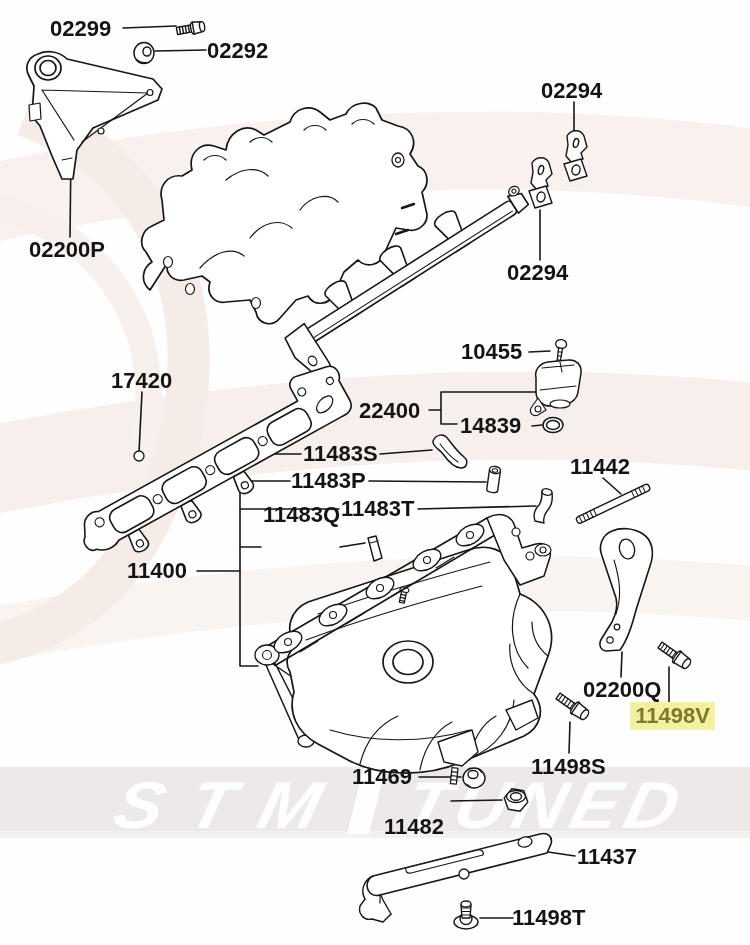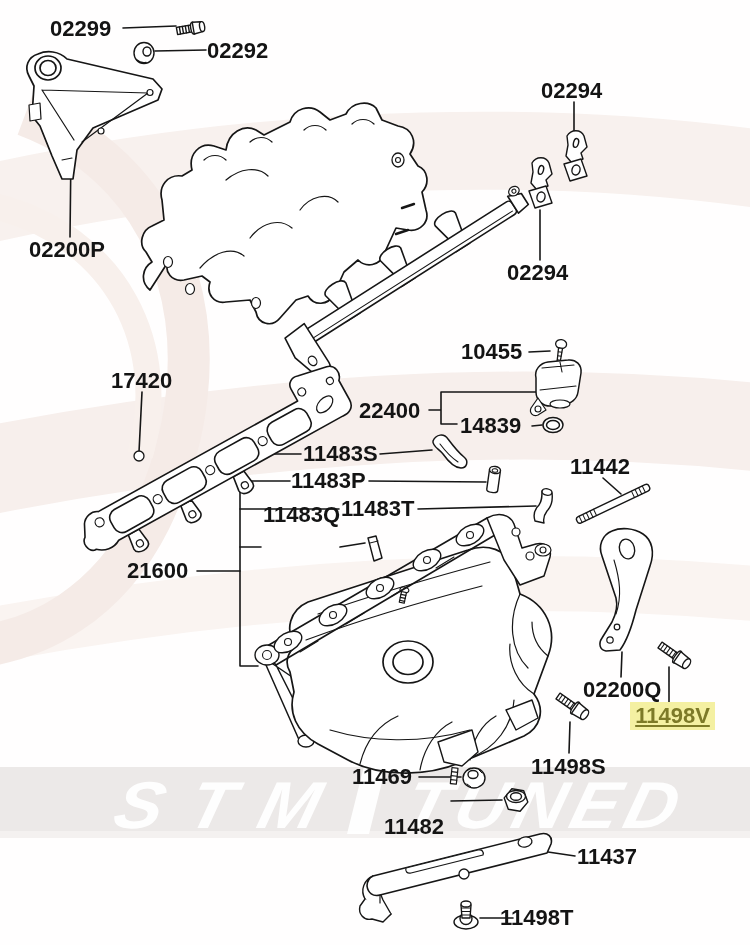--- a/index.html
+++ b/index.html
@@ -23,21 +23,21 @@
     background:rgba(255,255,255,0.95);transform:skewX(-14deg);z-index:1;}
   .part-label{
     position:absolute;z-index:3;white-space:nowrap;
     font-weight:700;font-size:22px;color:#141414;line-height:1;
   }
   .hl-box{
     position:absolute;left:630px;top:702px;width:85px;height:28px;z-index:3;
     background:var(--hl-bg,#f4f0a2);
     display:flex;align-items:center;justify-content:center;
   }
-  .hl-box .part-label{position:static;color:var(--hl-text,#7d7a28);text-decoration:underline;}
+  .hl-box .part-label{position:static;color:var(--hl-text,#7d7a28);}
 </style>
 </head>
 <body>
 
 <div id="stage">
 
   <svg id="bg-svg" viewBox="0 0 750 945" aria-hidden="true">
     <path d="M-60,215 C200,150 520,130 800,175" stroke="#f8f1ee" stroke-width="78" fill="none"></path>
     <path d="M-60,480 C240,418 520,398 800,432" stroke="#f7efec" stroke-width="88" fill="none"></path>
     <path d="M-60,645 C240,585 520,568 800,598" stroke="#faf4f1" stroke-width="55" fill="none"></path>
@@ -342,25 +342,25 @@
   <div class="part-label" style="left:541px;top:80px">02294</div>
   <div class="part-label" style="left:507px;top:262px">02294</div>
   <div class="part-label" style="left:111px;top:370px">17420</div>
   <div class="part-label" style="left:461px;top:341px">10455</div>
   <div class="part-label" style="left:359px;top:400px">22400</div>
   <div class="part-label" style="left:460px;top:415px">14839</div>
   <div class="part-label" style="left:303px;top:443px">11483S</div>
   <div class="part-label" style="left:291px;top:470px">11483P</div>
   <div class="part-label" style="left:341px;top:498px">11483T</div>
   <div class="part-label" style="left:263px;top:504px">11483Q</div>
-  <div class="part-label" style="left:127px;top:560px">21600</div>
+  <div class="part-label" style="left:127px;top:560px">11400</div>
   <div class="part-label" style="left:570px;top:456px">11442</div>
   <div class="part-label" style="left:583px;top:679px">02200Q</div>
   <div class="hl-box">
     <div class="part-label">11498V</div>
   </div>
   <div class="part-label" style="left:531px;top:756px">11498S</div>
   <div class="part-label" style="left:352px;top:766px">11469</div>
   <div class="part-label" style="left:384px;top:816px">11482</div>
   <div class="part-label" style="left:577px;top:846px">11437</div>
-  <div class="part-label" style="left:500px;top:907px">11498T</div>
+  <div class="part-label" style="left:512px;top:907px">11498T</div>
 
 </div>
 
 </body></html>

